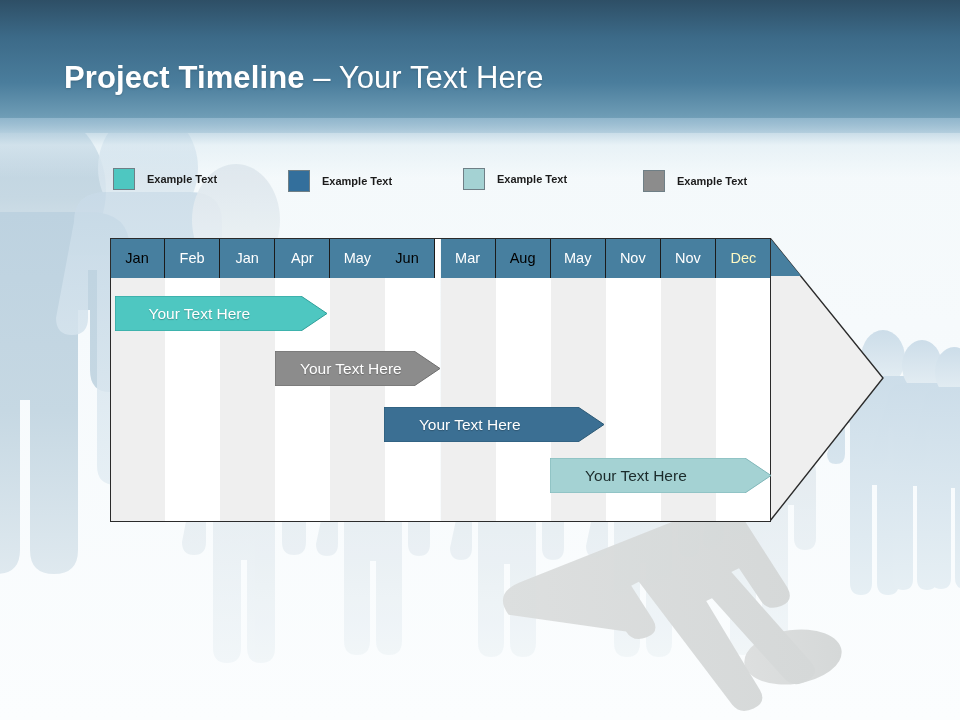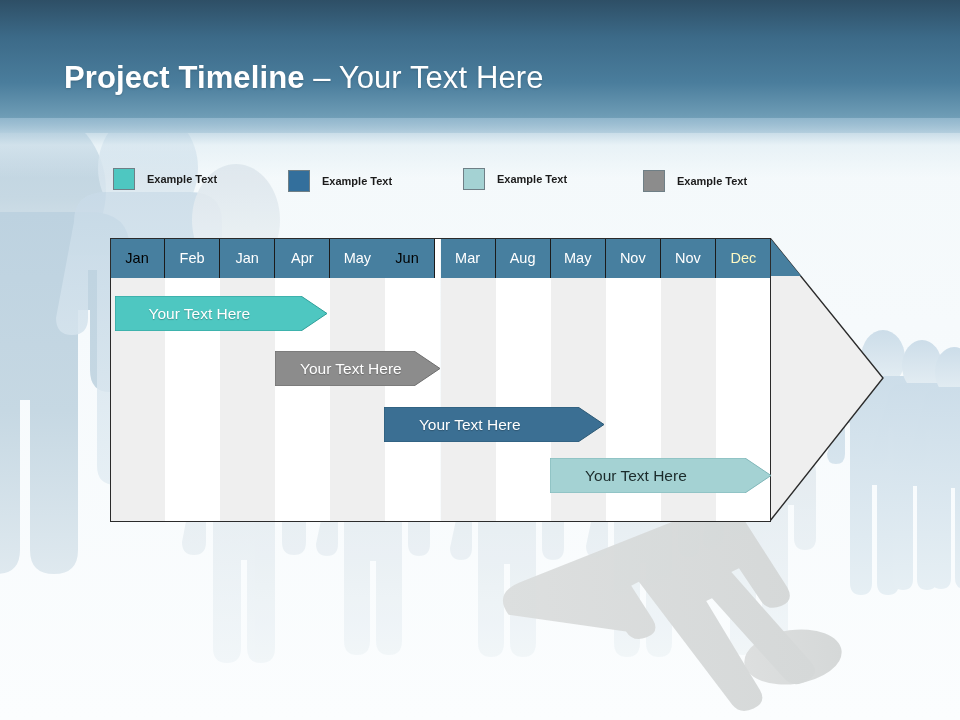--- a/index.html
+++ b/index.html
@@ -205,21 +205,21 @@
         <div class="col plain" style="left: 605.917px; width: 55.0833px; background: rgb(255, 255, 255);"></div>
       </div>
     <div id="months">
         <div class="mh" style="left: 0px; width: 55.0833px; background: rgb(71, 127, 159); color: #000000;">Jan</div>
         <div class="mh" style="left: 55.0833px; width: 55.0833px; background: rgb(71, 127, 159); color: rgb(255, 255, 255);">Feb</div>
         <div class="mh" style="left: 110.167px; width: 55.0833px; background: rgb(71, 127, 159); color: rgb(255, 255, 255);">Jan</div>
         <div class="mh" style="left: 165.25px; width: 55.0833px; background: rgb(71, 127, 159); color: rgb(255, 255, 255);">Apr</div>
         <div class="mh" style="left: 220.333px; width: 55.0833px; background: rgb(71, 127, 159); color: rgb(255, 255, 255);">May</div>
         <div class="mh" style="left: 270px; width: 55.0833px; background: rgb(71, 127, 159); color: #000000;">Jun</div>
         <div class="mh" style="left: 330.5px; width: 55.0833px; background: rgb(71, 127, 159); color: rgb(255, 255, 255);">Mar</div>
-        <div class="mh" style="left: 385.583px; width: 55.0833px; background: rgb(71, 127, 159); color: #ffffff;">Aug</div>
+        <div class="mh" style="left: 385.583px; width: 55.0833px; background: rgb(71, 127, 159); color: #000000;">Aug</div>
         <div class="mh" style="left: 440.667px; width: 55.0833px; background: rgb(71, 127, 159); color: rgb(255, 255, 255);">May</div>
         <div class="mh" style="left: 495.75px; width: 55.0833px; background: rgb(71, 127, 159); color: rgb(255, 255, 255);">Nov</div>
         <div class="mh" style="left: 550.833px; width: 55.0833px; background: rgb(71, 127, 159); color: rgb(255, 255, 255);">Nov</div>
         <div class="mh" style="left: 605.917px; width: 55.0833px; background: rgb(71, 127, 159); color: #fef9c3;">Dec</div>
       </div>
     <div class="chart-border"></div>
     <div id="bars">
         <div class="bar" style="left: 5px; top: 58px; width: 212px;">
           <svg width="212" height="35" viewBox="0 0 212 35">
             <polygon points="0,0 186,0 212,17.5 186,35 0,35" fill="#4ec7c1" stroke="#2f9e99" stroke-width="1"></polygon>

